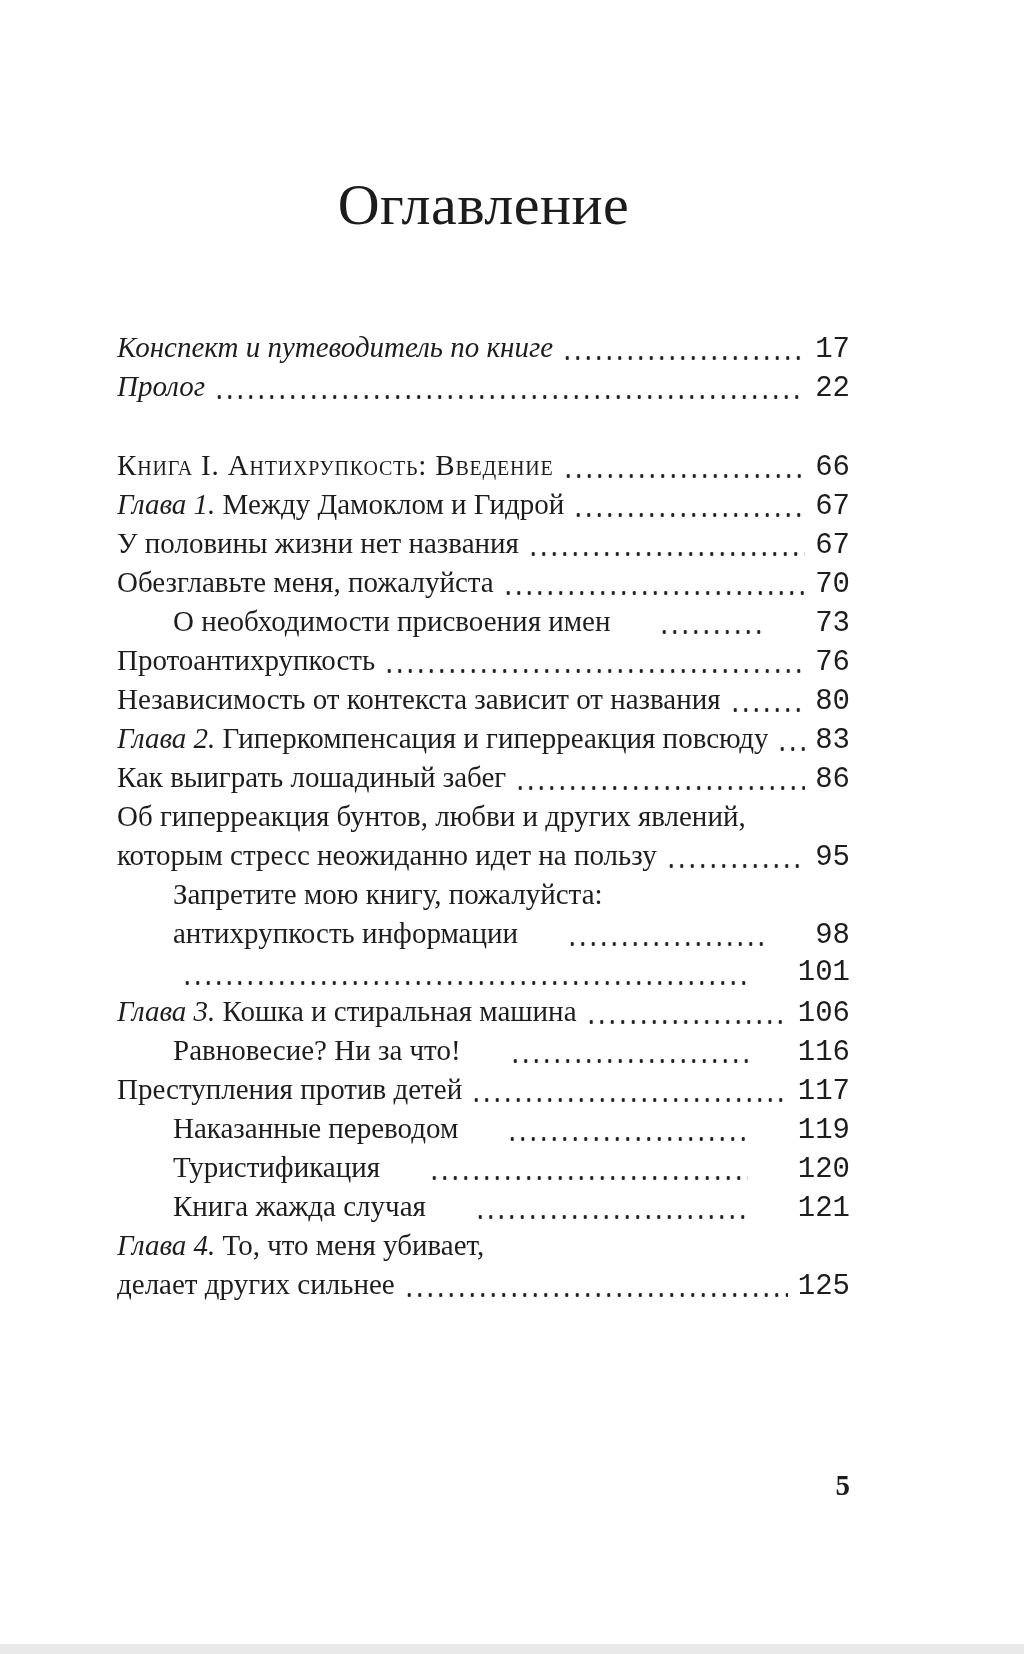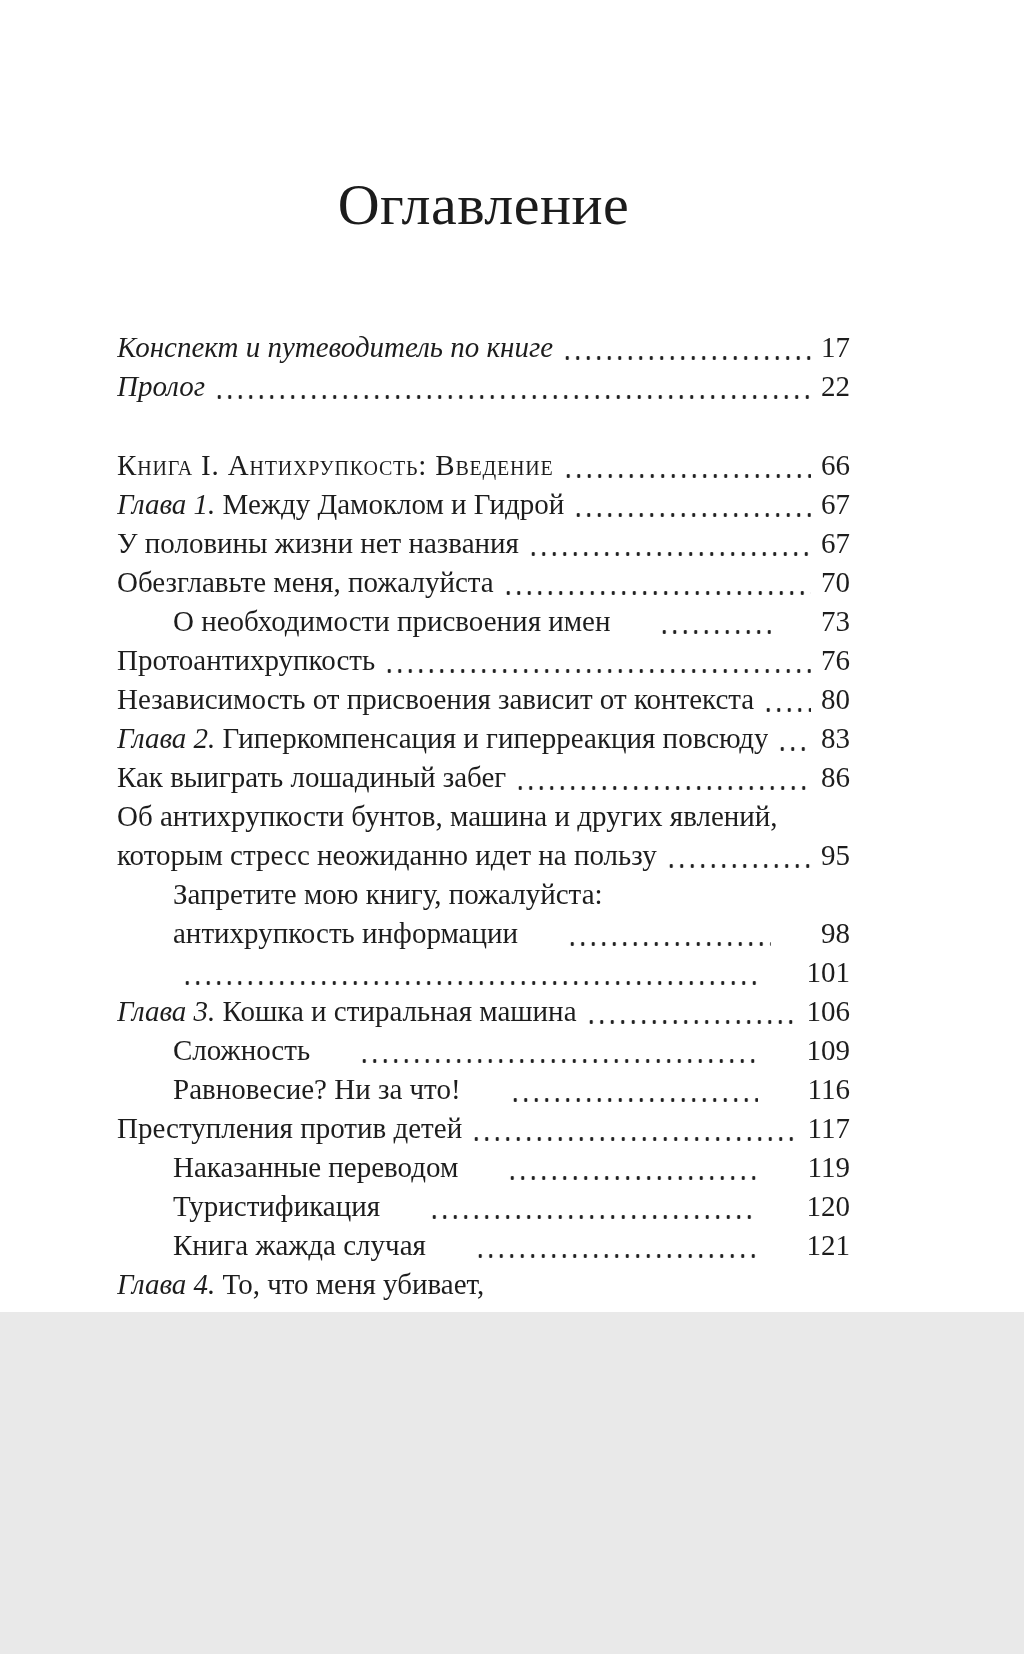--- a/index.html
+++ b/index.html
@@ -3,21 +3,21 @@
 <meta charset="utf-8">
 <style>
   html, body { margin: 0; padding: 0; }
   body {
     background: #e9e9e9;
     font-family: "Liberation Serif", "DejaVu Serif", serif;
   }
   .page {
     position: relative;
     width: 1024px;
-    height: 1312px;
+    height: 1644px;
     background: #ffffff;
     color: #1d1d1d;
     overflow: hidden;
     margin: 0 auto;
   }
   .content {
     position: absolute;
     left: 117px;
     top: 0;
     width: 733px;
@@ -55,20 +55,21 @@
     margin: 0 4px 7px 7px;
     background-image: radial-gradient(circle, #212121 1.7px, rgba(0,0,0,0) 2px);
     background-size: 10.5px 4px;
     background-repeat: repeat-x;
     background-position: 2px 50%;
   }
   .pg {
     flex: 0 0 auto;
     margin-left: 6px;
     text-align: left;
+    font-family: Liberation Mono, monospace;
   }
   .folio {
     position: absolute;
     top: 1466px;
     left: 117px;
     width: 733px;
     height: 39px;
     font-size: 29px;
     line-height: 39px;
     font-weight: 700;
@@ -128,40 +129,40 @@
           <span class="pg">73</span>
         </div>
 
       <div class="row">
           <span class="tx">Протоантихрупкость</span>
           <span class="dots"></span>
           <span class="pg">76</span>
         </div>
 
       <div class="row">
-          <span class="tx">Независимость от присвоения зависит от контекста</span>
+          <span class="tx">Независимость от контекста зависит от названия</span>
           <span class="dots"></span>
           <span class="pg">80</span>
         </div>
 
       <div class="row">
           <span class="tx"><span class="it">Глава 2.</span><span> Гиперкомпенсация и гиперреакция повсюду</span></span>
           <span class="dots"></span>
           <span class="pg">83</span>
         </div>
 
       <div class="row">
           <span class="tx">Как выиграть лошадиный забег</span>
           <span class="dots"></span>
           <span class="pg">86</span>
         </div>
 
 
       <div class="row">
-          <span class="tx">Об антихрупкости бунтов, машина и других явлений,</span>
+          <span class="tx">Об гиперреакция бунтов, любви и других явлений,</span>
         </div>
 
       <div class="row">
           <span class="tx">которым стресс неожиданно идет на пользу</span>
           <span class="dots"></span>
           <span class="pg">95</span>
         </div>
 
       <div class="row ind1">
           <span class="tx">Запретите мою книгу, пожалуйста:</span>
@@ -177,25 +178,20 @@
           <span class="dots"></span>
           <span class="pg">101</span>
         </div>
 
       <div class="row">
           <span class="tx"><span class="it">Глава 3.</span><span> Кошка и стиральная машина</span></span>
           <span class="dots"></span>
           <span class="pg">106</span>
         </div>
 
-      <div class="row ind1">
-          <span class="tx">Сложность</span>
-          <span class="dots"></span>
-          <span class="pg">109</span>
-        </div>
 
 
       <div class="row ind1">
           <span class="tx">Равновесие? Ни за что!</span>
           <span class="dots"></span>
           <span class="pg">116</span>
         </div>
 
       <div class="row">
           <span class="tx">Преступления против детей</span>

